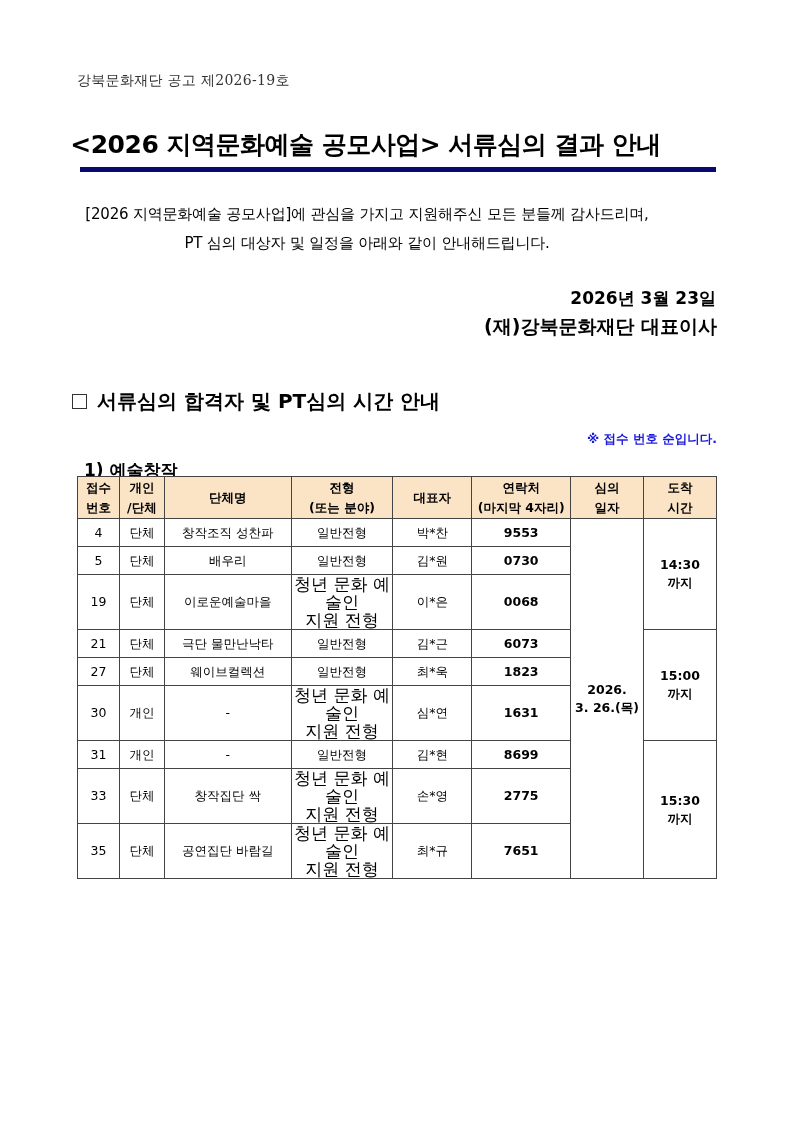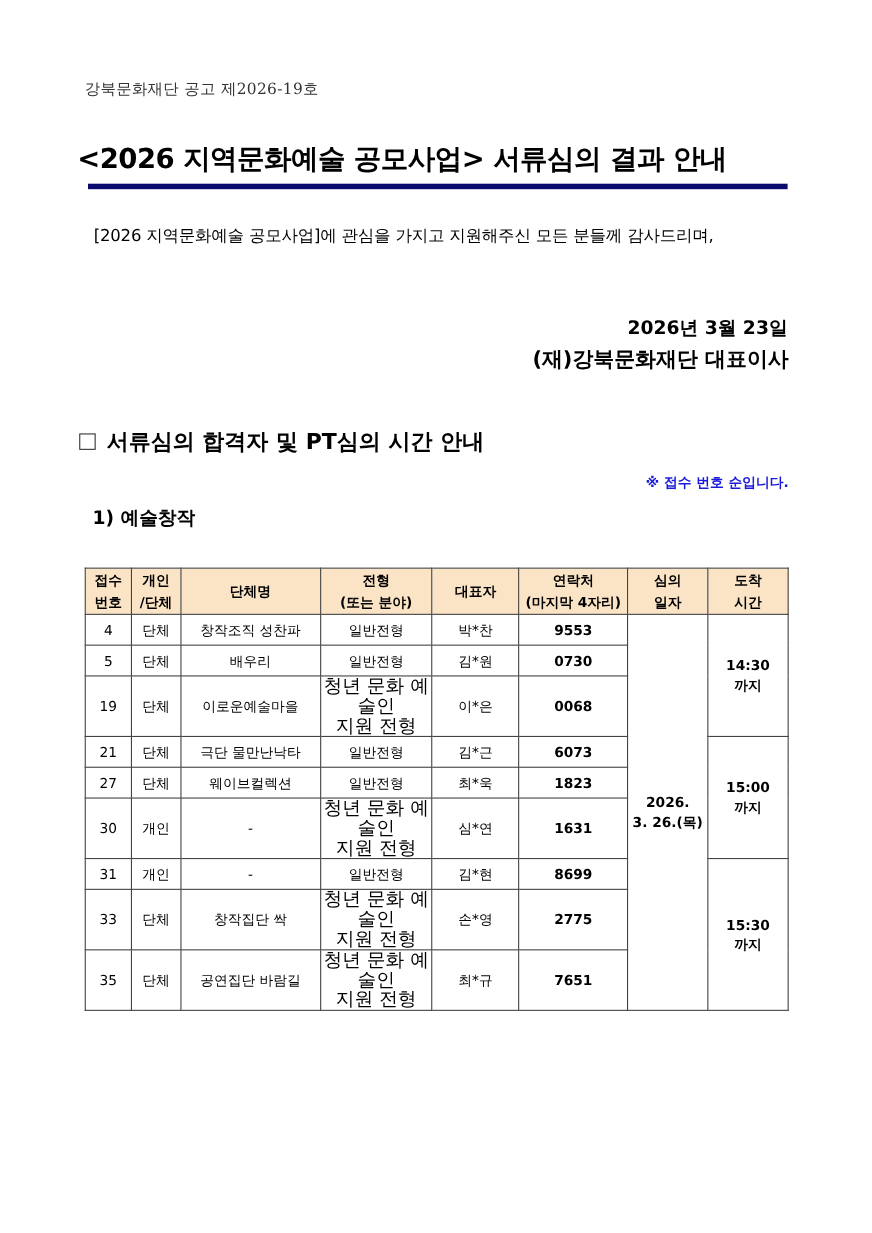--- a/index.html
+++ b/index.html
@@ -16,40 +16,41 @@
   .date { position: absolute; right: 77px; top: 287px; font-size: 17px; font-weight: bold; text-align: center; }
   .signer { position: absolute; right: 76px; top: 314px; font-size: 19px; font-weight: bold; text-align: right; }
 
   .section-head { position: absolute; left: 72px; top: 388px; font-size: 20px; font-weight: bold; display: flex; align-items: center; gap: 10px; }
   .checkbox-icon { display: inline-block; width: 15px; height: 15px; border: 1.3px solid #333; background: #fff; }
 
   .order-note { position: absolute; right: 76px; top: 431px; font-size: 12.5px; font-weight: bold; color: #1a1adc; }
 
   .sub-head { position: absolute; left: 84px; top: 459px; font-size: 17px; font-weight: bold; }
 
-  table.results { position: absolute; left: 77px; top: 516px; width: 640px; border-collapse: collapse; font-size: 12.5px; }
+  table.results { position: absolute; left: 77px; top: 476px; width: 640px; border-collapse: collapse; font-size: 12.5px; }
   table.results th, table.results td { border: 1px solid #444; text-align: center; vertical-align: middle; padding: 0; }
   table.results { border: 1.5px solid #222; }
   table.results th { background: #fbe4c6; font-weight: bold; line-height: 20px; height: 42px; font-size: 12.5px; }
   table.results td { height: 28px; line-height: 18px; }
   table.results tr.tall td { height: 38px; }
   td.contact { font-weight: bold; }
   td.merged { font-weight: bold; line-height: 21px; }
   .two-line { font-size: 17px; line-height: 18px; margin-top: 43px; }
 </style>
 </head>
 <body>
 
 <div class="notice-no">강북문화재단 공고 제2026-19호</div>
 
 <div class="title">&lt;2026 지역문화예술 공모사업&gt; 서류심의 결과 안내</div>
 <div class="title-rule"></div>
 
 <div class="intro">
   <div>[2026 지역문화예술 공모사업]에 관심을 가지고 지원해주신 모든 분들께 감사드리며,</div>
+  <div>PT 심의 대상자 및 일정을 아래와 같이 안내해드립니다.</div>
 </div>
 
 <div class="date">2026년 3월 23일</div>
 <div class="signer">(재)강북문화재단 대표이사</div>
 
 <div class="section-head">
   <span class="checkbox-icon"></span>
   <span>서류심의 합격자 및 PT심의 시간 안내</span>
 </div>
 

